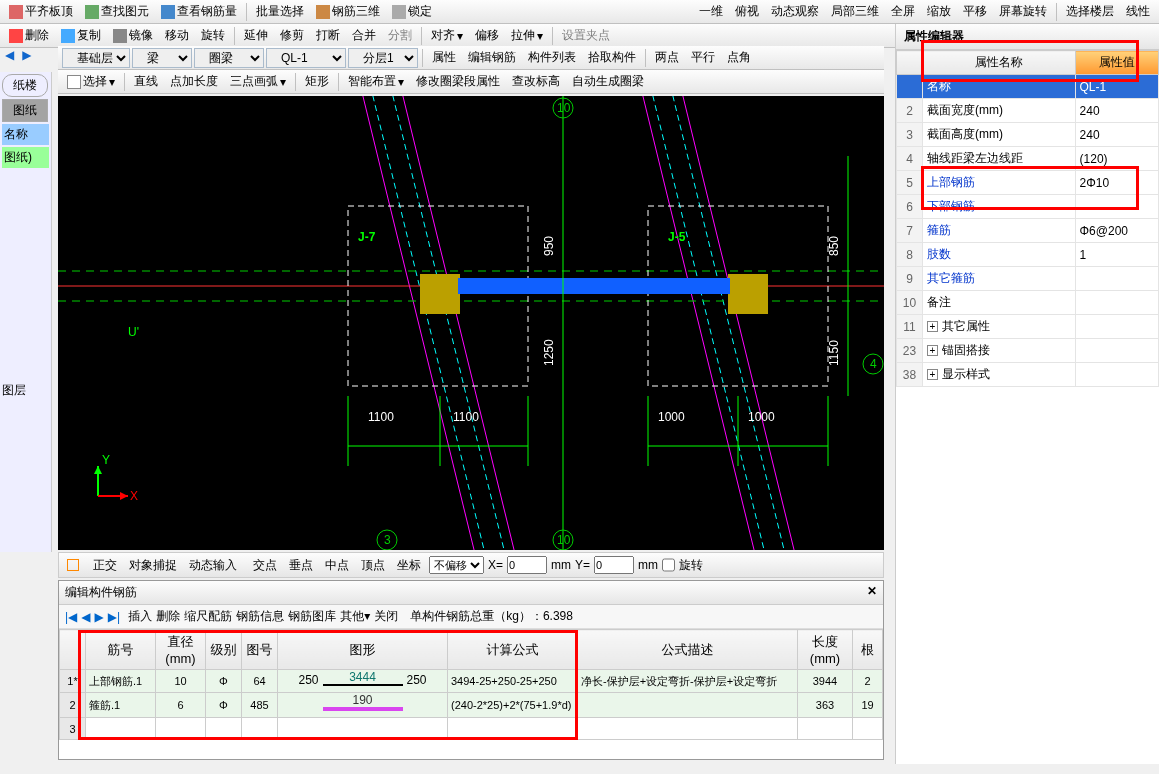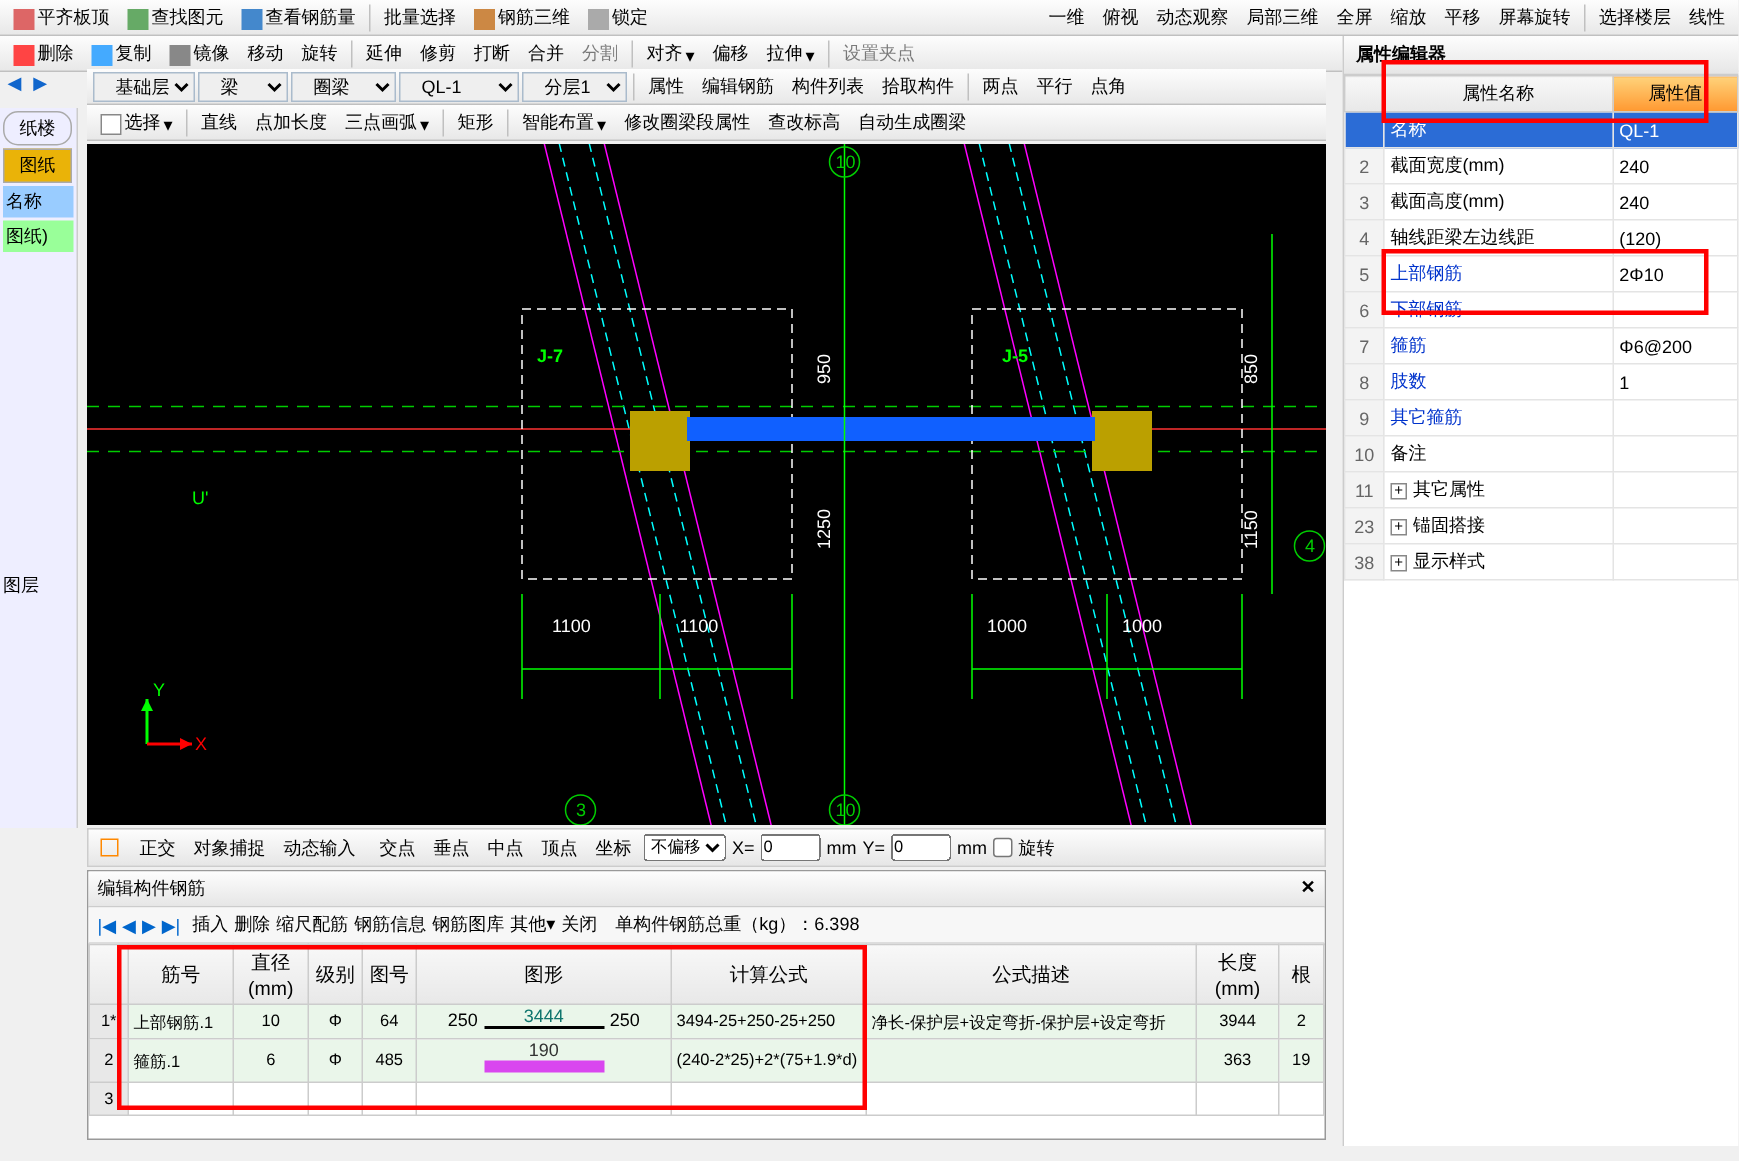--- a/index.html
+++ b/index.html
@@ -1,27 +1,27 @@
 <!DOCTYPE html>
 <html><head>
 <meta charset="utf-8">
 <style>
 * { margin: 0; padding: 0; box-sizing: border-box; font-family: "Microsoft YaHei", SimSun, sans-serif; font-size: 12px; }
 body { background: #f0f0f0; overflow: hidden; width: 1159px; height: 774px; position: relative; }
 
 
 .toolbar { display: flex; align-items: center; height: 24px; background: linear-gradient(#fdfdfd, #e8e8e8); border-bottom: 1px solid #c0c0c0; padding: 0 4px; gap: 2px; overflow: hidden; white-space: nowrap; }
-.toolbar .btn { display: inline-flex; align-items: flex-end; gap: 2px; padding: 2px 4px; cursor: pointer; border: 1px solid transparent; }
+.toolbar .btn { display: inline-flex; align-items: center; gap: 2px; padding: 2px 4px; cursor: pointer; border: 1px solid transparent; }
 .toolbar .sep { width: 1px; height: 18px; background: #c0c0c0; margin: 0 2px; }
 .toolbar select { font-size: 12px; height: 20px; border: 1px solid #abc; padding-left: 10px; }
 .ico { width: 14px; height: 14px; display: inline-block; }
 
 
 .left-panel { position: absolute; left: 0; top: 72px; width: 52px; height: 480px; background: #eef; border-right: 1px solid #ccc; }
-.left-panel .tab-btn { display: block; width: 46px; padding: 2px; margin: 2px; background: #eab308; border: 1px solid #aaa; font-size: 11px; text-align: center; }
+.left-panel .tab-btn { display: block; width: 46px; padding: 2px; margin: 2px; background: #a3a3a3; border: 1px solid #aaa; font-size: 11px; text-align: center; }
 
 
 .canvas-wrap { position: absolute; left: 58px; top: 96px; width: 826px; height: 454px; background: #000; }
 .canvas-wrap svg { width: 100%; height: 100%; }
 
 
 .statusbar { position: absolute; left: 58px; top: 552px; width: 826px; height: 26px; display: flex; align-items: center; background: linear-gradient(#fdfdfd,#e6e6e6); border: 1px solid #ccc; gap: 4px; padding: 0 4px; }
 .statusbar .sitem { display: flex; align-items: center; gap: 14px; padding: 0 4px; }
 .statusbar select, .statusbar input { font-size: 11px; height: 18px; }
 
@@ -422,21 +422,21 @@
           <td style="text-align:left">净长-保护层+设定弯折-保护层+设定弯折</td>
           <td>3944</td>
           <td>2</td>
         </tr>
         <tr>
           <td class="rownum">2</td>
           <td style="text-align:left">箍筋.1</td>
           <td>6</td>
           <td>Φ</td>
           <td>485</td>
-          <td><span></span><span style="display:inline-block;border-bottom:8px solid #d946ef;width:80px;position:relative;top:-3px;margin:0 4px;color:#333">190</span><span></span></td>
+          <td><span></span><span style="display:inline-block;border-bottom:4px solid #d946ef;width:80px;position:relative;top:-3px;margin:0 4px;color:#333">190</span><span></span></td>
           <td style="text-align:left">(240-2*25)+2*(75+1.9*d)</td>
           <td style="text-align:left"></td>
           <td>363</td>
           <td>19</td>
         </tr>
         <tr class="emptyrow">
           <td class="rownum">3</td>
           <td style="text-align:left"></td>
           <td></td>
           <td></td>

